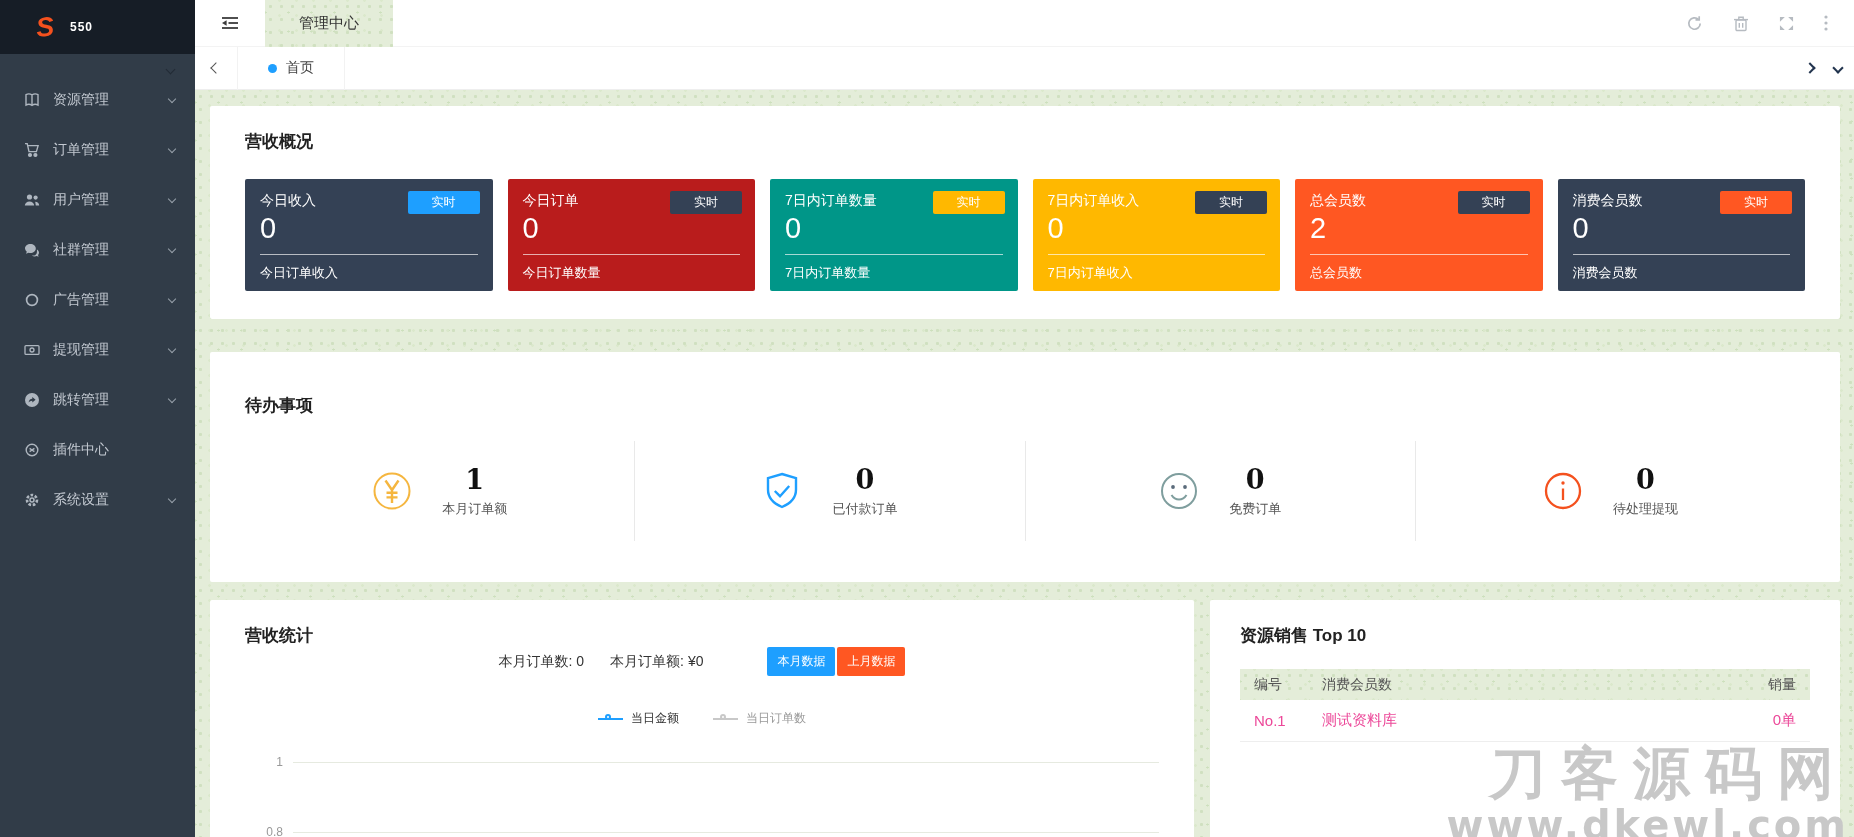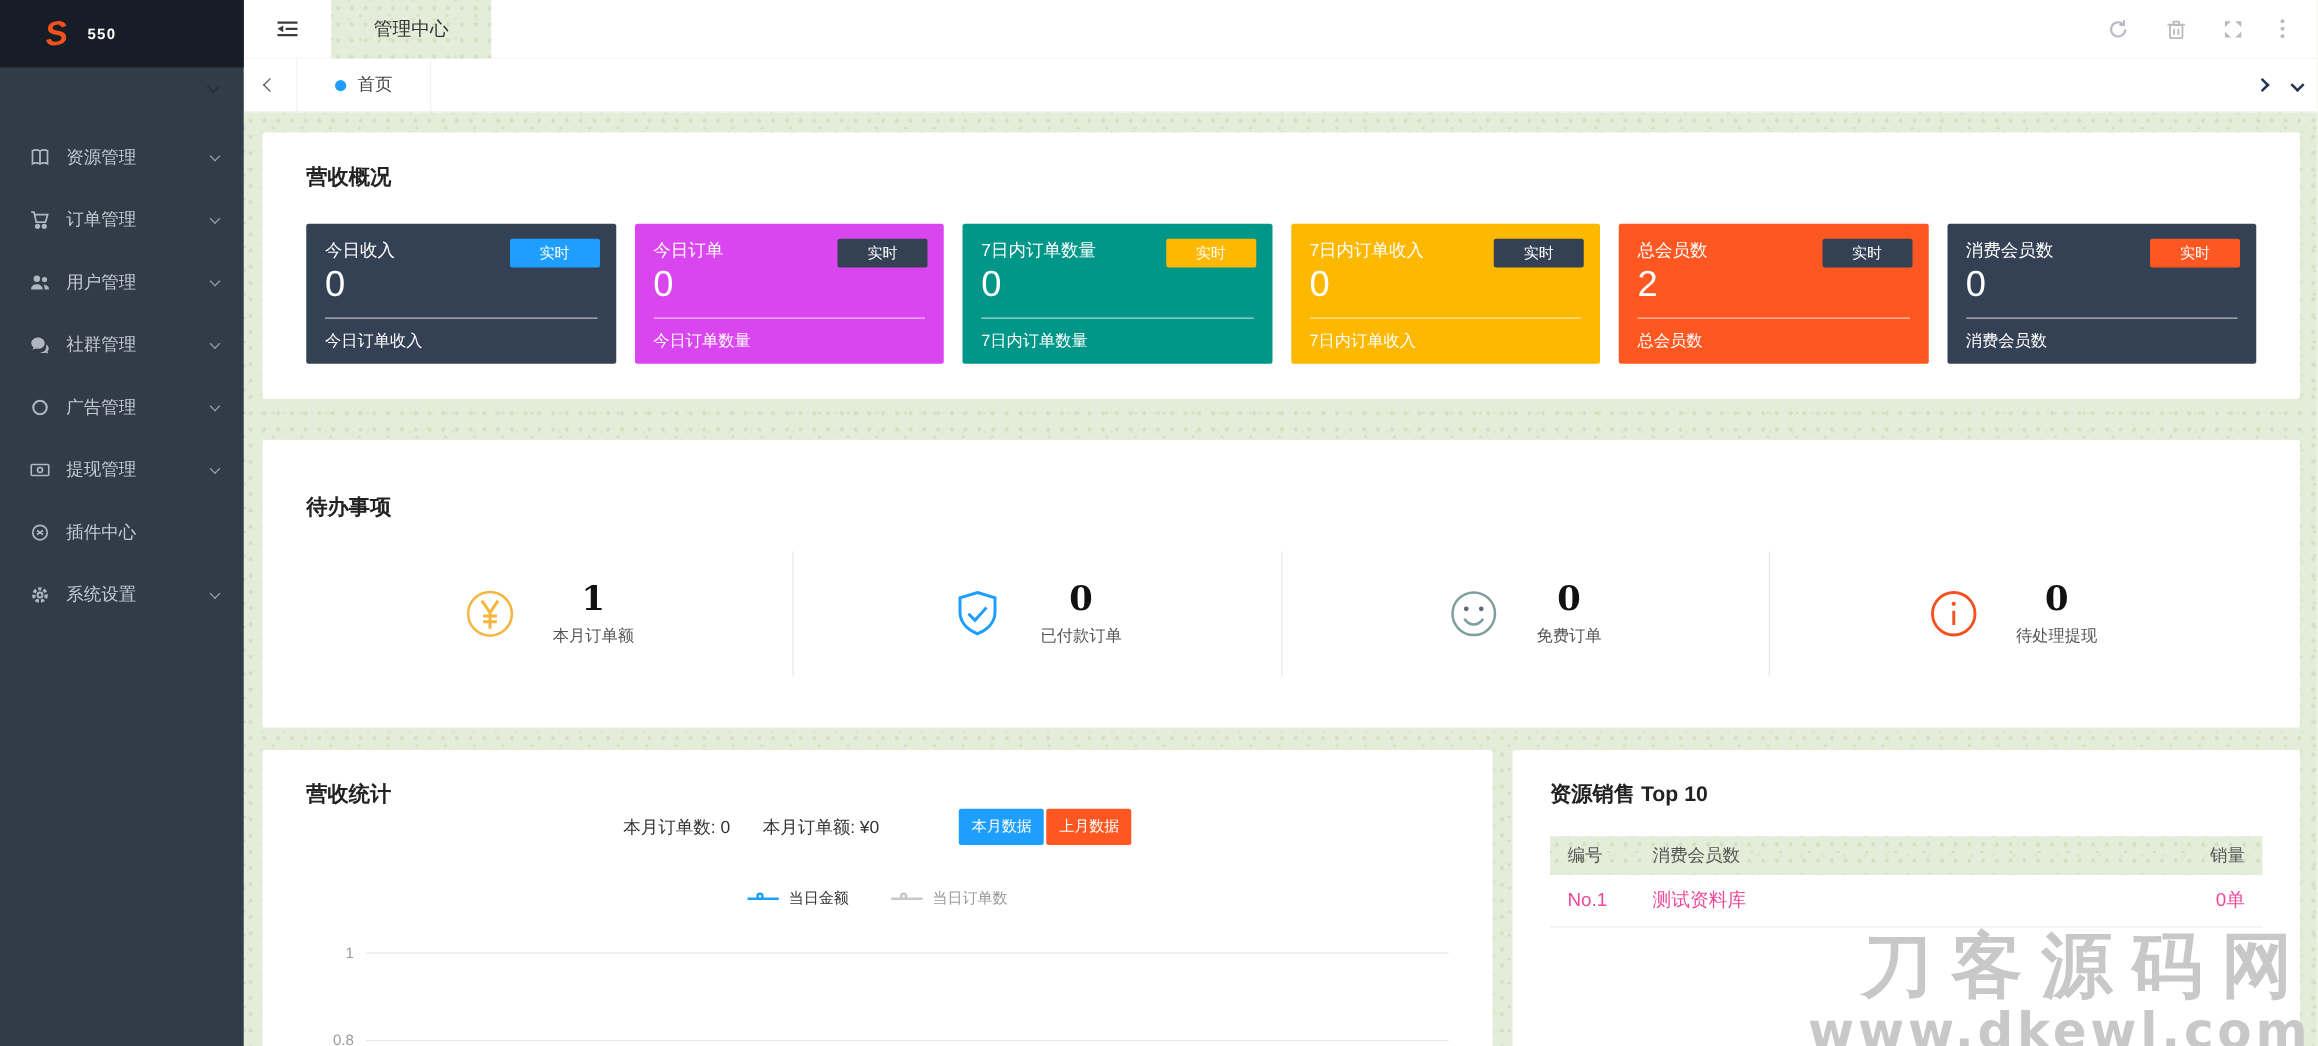--- a/index.html
+++ b/index.html
@@ -18,21 +18,21 @@
       radial-gradient(#cde0bd 1px, transparent 1.5px);
     background-size: 11px 13px, 17px 15px, 23px 19px;
     background-position: 0 0, 6px 8px, 12px 3px;
   }
   
   .sidebar { width: 195px; flex-shrink: 0; background: #313c48; color: #c3c9d1; position: relative; }
   .logo-bar { height: 54px; background: #161d26; display: flex; align-items: center; padding-left: 36px; gap: 16px; }
   .logo-glyph { color: #f4511e; font-weight: bold; font-size: 27px; font-style: italic; transform: rotate(-6deg); line-height: 1; }
   .logo-title { color: #fff; font-size: 12px; font-weight: bold; letter-spacing: 1px; }
   .mini-chev { position: absolute; left: 167px; top: 66px; color: #222b35; }
-  .menu { padding-top: 3px; margin-top: 44px; }
+  .menu { padding-top: 21px; }
   .menu-item { height: 50px; display: flex; align-items: center; padding: 0 20px 0 24px; font-size: 14px; cursor: pointer; }
   .menu-icon { width: 16px; height: 16px; margin-right: 13px; display: inline-flex; align-items: center; color: #aeb6bf; flex-shrink: 0; }
   .menu-label { flex: 1; }
   .cv { display: inline-block; width: 7px; height: 7px; border-right: 1.6px solid currentColor; border-bottom: 1.6px solid currentColor; }
   .cv-down { transform: rotate(45deg); }
   .cv-right { transform: rotate(-45deg); }
   .cv-left { transform: rotate(135deg); }
   .menu-item .cv { width: 6px; height: 6px; color: #97a0aa; margin-top: -3px; }
   
   .main { flex: 1; display: flex; flex-direction: column; min-width: 0; }
@@ -50,21 +50,21 @@
   .tab-controls > span { display: inline-flex; cursor: pointer; }
   .tab-controls .cv { width: 8px; height: 8px; border-width: 2px; }
   
   .content { flex: 1; padding: 16px 14px 0 15px; overflow: hidden; min-height: 0; }
   .panel { background: #fff; border-radius: 2px; }
   .section-title { font-size: 17px; font-weight: bold; color: #222; }
   .panel-overview { height: 213px; margin-bottom: 33px; padding: 24px 35px 0 35px; }
   .cards { display: flex; gap: 15px; margin-top: 26px; }
   .card { flex: 1; height: 112px; color: #fff; padding: 13px 15px; position: relative; border-radius: 2px; }
   .c-dark   { background: #344155; }
-  .c-blue   { background: #d946ef; }
+  .c-blue   { background: #b91c1c; }
   .c-green  { background: #009688; }
   .c-yellow { background: #ffb800; }
   .c-orange { background: #ff5722; }
   .card-title { font-size: 14px; }
   .card-badge { position: absolute; top: 12px; right: 13px; font-size: 12px; padding: 3px 24px; border-radius: 2px; color: #fff; }
   .b-blue   { background: #1e9fff; }
   .b-dark   { background: #344155; }
   .b-yellow { background: #ffb800; }
   .b-orange { background: #ff5722; }
   .card-value { font-size: 29px; margin-top: 3px; line-height: 1.1; }
@@ -177,20 +177,30 @@
           <svg width="16" height="16" viewBox="0 0 16 16" fill="none" stroke="currentColor" stroke-width="1.3">
             <rect x="1" y="3.6" width="14" height="8.8" rx="1"></rect>
             <circle cx="8" cy="8" r="2"></circle>
           </svg>
         </span>
       <span class="menu-label">提现管理</span>
       <span class="cv cv-down"></span>
     </div>
     <div class="menu-item">
       <span class="menu-icon">
+          <svg width="16" height="16" viewBox="0 0 16 16">
+            <circle cx="8" cy="8" r="7" fill="currentColor"></circle>
+            <path d="M4.6 10.4c.3-2.2 1.6-3.5 3.7-3.7V4.9l3.3 2.8-3.3 2.8V8.7c-1.7.1-2.8.7-3.7 1.7z" fill="#313c48"></path>
+          </svg>
+        </span>
+      <span class="menu-label">跳转管理</span>
+      <span class="cv cv-down"></span>
+    </div>
+    <div class="menu-item">
+      <span class="menu-icon">
           <svg width="16" height="16" viewBox="0 0 16 16" fill="none" stroke="currentColor" stroke-width="1.4">
             <circle cx="8" cy="8" r="5.8"></circle>
             <path d="M5.6 9.6l4.8-3.2M5.6 6.4l4.8 3.2"></path>
           </svg>
         </span>
       <span class="menu-label">插件中心</span>
     </div>
     <div class="menu-item">
       <span class="menu-icon">
           <svg width="16" height="16" viewBox="0 0 16 16" fill="none" stroke="currentColor">

